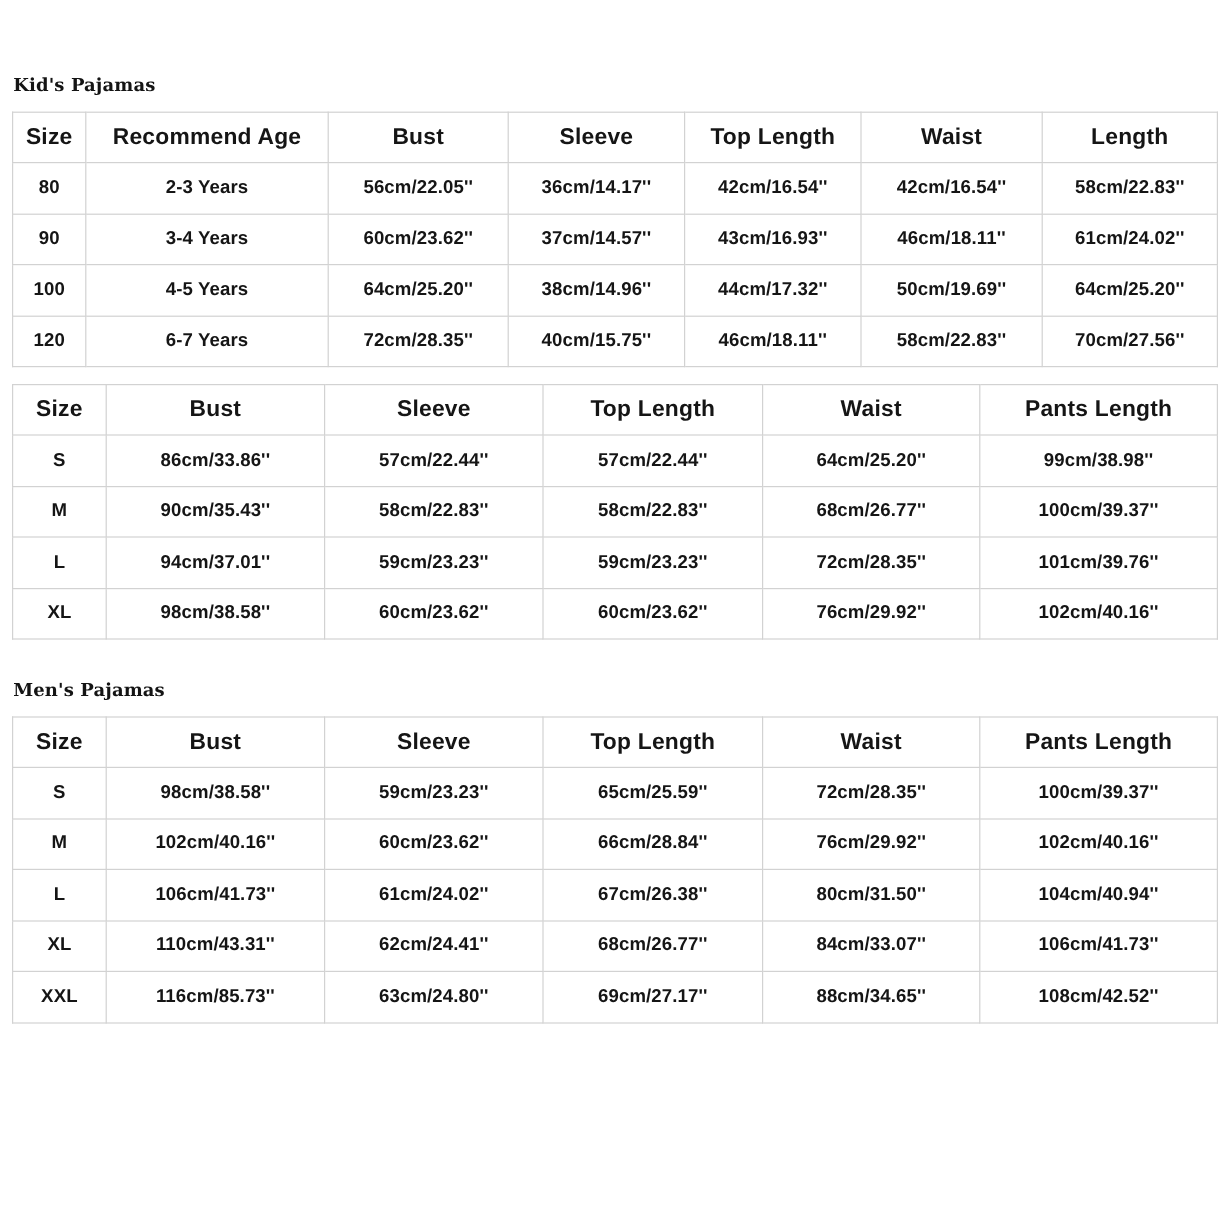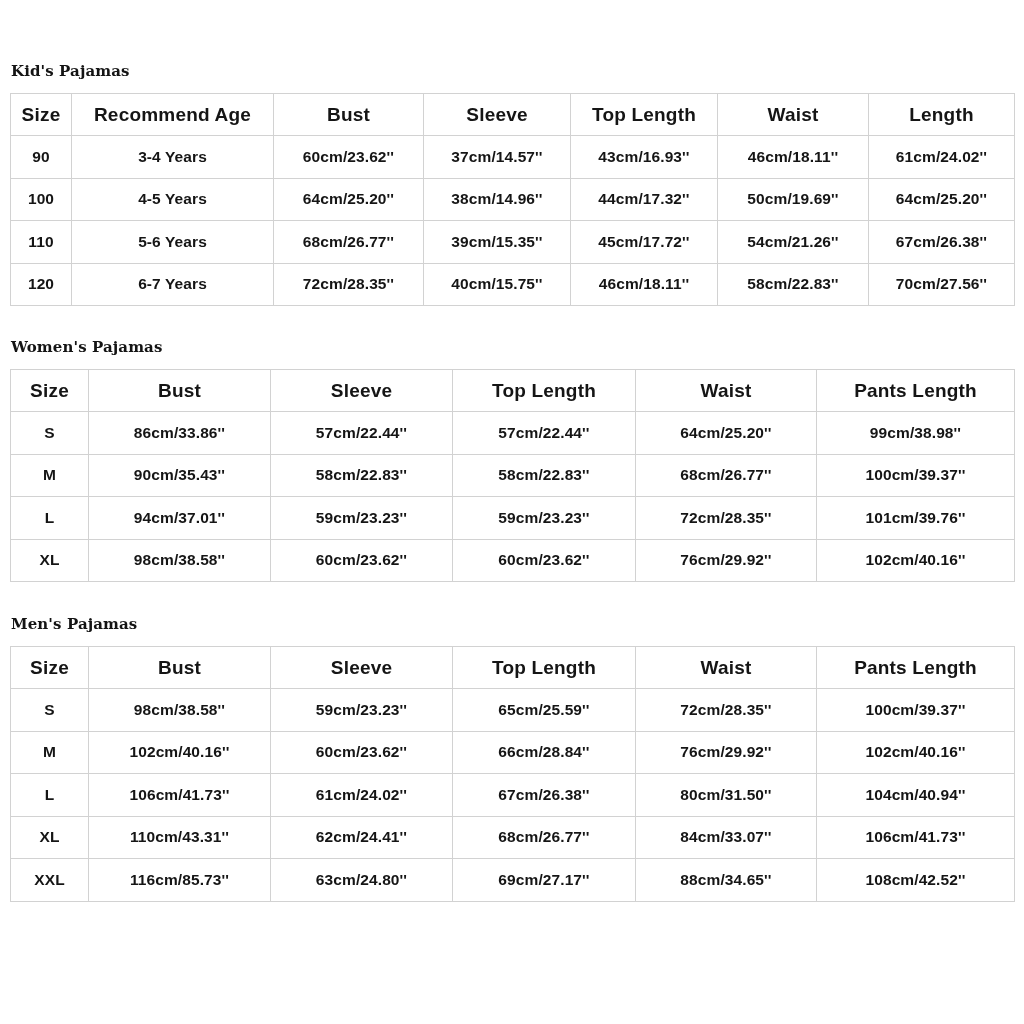--- a/index.html
+++ b/index.html
@@ -110,61 +110,60 @@
           <th>Recommend Age</th>
           <th>Bust</th>
           <th>Sleeve</th>
           <th>Top Length</th>
           <th>Waist</th>
           <th>Length</th>
         </tr>
       </thead>
       <tbody>
         <tr>
+          <td>80</td>
+          <td>2-3 Years</td>
+          <td>56cm/22.05''</td>
+          <td>36cm/14.17''</td>
+          <td>42cm/16.54''</td>
+          <td>42cm/16.54''</td>
+          <td>58cm/22.83''</td>
+        </tr>
+        <tr>
           <td>90</td>
           <td>3-4 Years</td>
           <td>60cm/23.62''</td>
           <td>37cm/14.57''</td>
           <td>43cm/16.93''</td>
           <td>46cm/18.11''</td>
           <td>61cm/24.02''</td>
         </tr>
         <tr>
           <td>100</td>
           <td>4-5 Years</td>
           <td>64cm/25.20''</td>
           <td>38cm/14.96''</td>
           <td>44cm/17.32''</td>
           <td>50cm/19.69''</td>
           <td>64cm/25.20''</td>
         </tr>
         <tr>
-          <td>110</td>
-          <td>5-6 Years</td>
-          <td>68cm/26.77''</td>
-          <td>39cm/15.35''</td>
-          <td>45cm/17.72''</td>
-          <td>54cm/21.26''</td>
-          <td>67cm/26.38''</td>
-        </tr>
-        <tr>
           <td>120</td>
           <td>6-7 Years</td>
           <td>72cm/28.35''</td>
           <td>40cm/15.75''</td>
           <td>46cm/18.11''</td>
           <td>58cm/22.83''</td>
           <td>70cm/27.56''</td>
         </tr>
       </tbody>
     </table>
   </div>
 
   <div class="section">
-    <div class="section-title title-women">Women's Pajamas</div>
     <table class="size-table t-adult">
       <colgroup>
         <col class="a0">
           <col class="a1">
           <col class="a2">
         <col class="a3">
           <col class="a4">
           <col class="a5">
       </colgroup>
       <thead>

